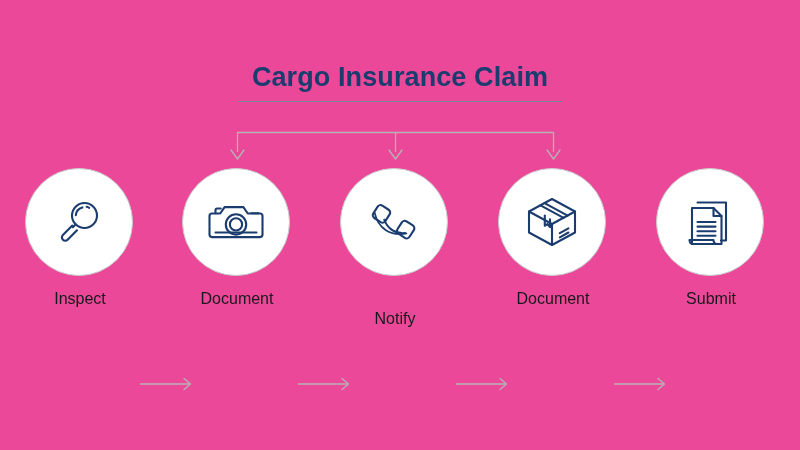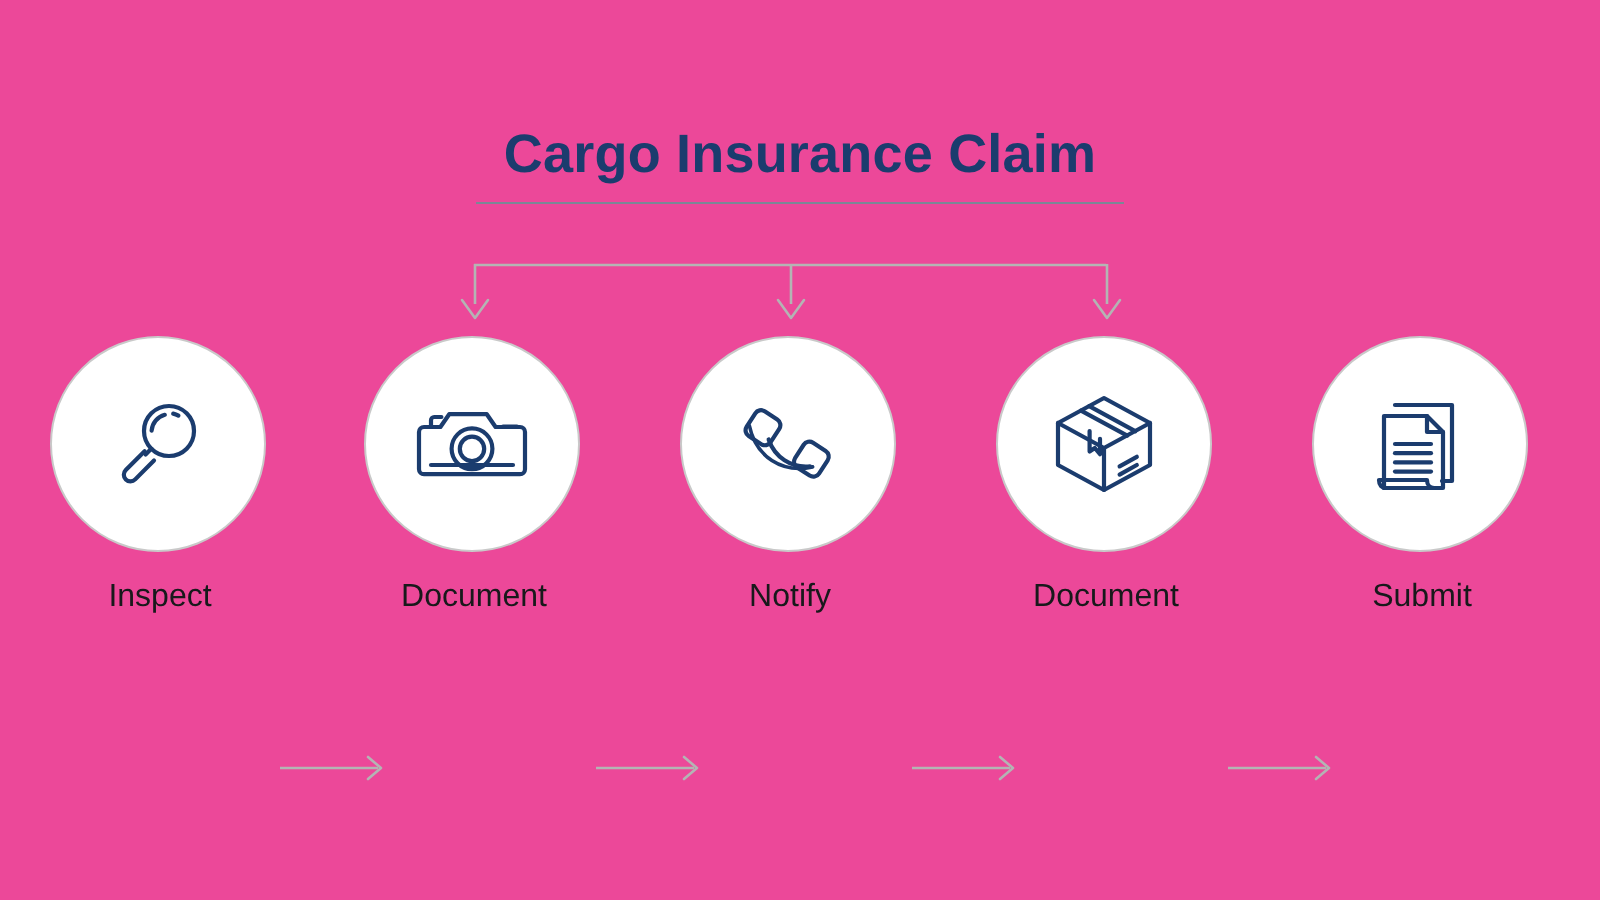--- a/index.html
+++ b/index.html
@@ -264,18 +264,18 @@
           <path d="M7.5 48 H31.5 c0 2.6 1.6 4 3.6 4 H11 c-2 0-3.5-1.4-3.5-4z"></path>
         </svg>
       </div>
     </div>
 
   </div>
 
   <div id="label-row">
     <div class="step-label" style="left: 80px; color: rgb(24, 25, 27);">Inspect</div>
     <div class="step-label" style="left: 237px; color: rgb(24, 25, 27);">Document</div>
-    <div class="step-label" style="left: 395px; color: rgb(24, 25, 27);">Notify</div>
+    <div class="step-label" style="left: 395px; color: rgb(24, 25, 27); margin-top: 20px;">Notify</div>
     <div class="step-label" style="left: 553px; color: rgb(24, 25, 27);">Document</div>
     <div class="step-label" style="left: 711px; color: rgb(24, 25, 27);">Submit</div>
   </div>
 
 </div>
 
 </body></html>

